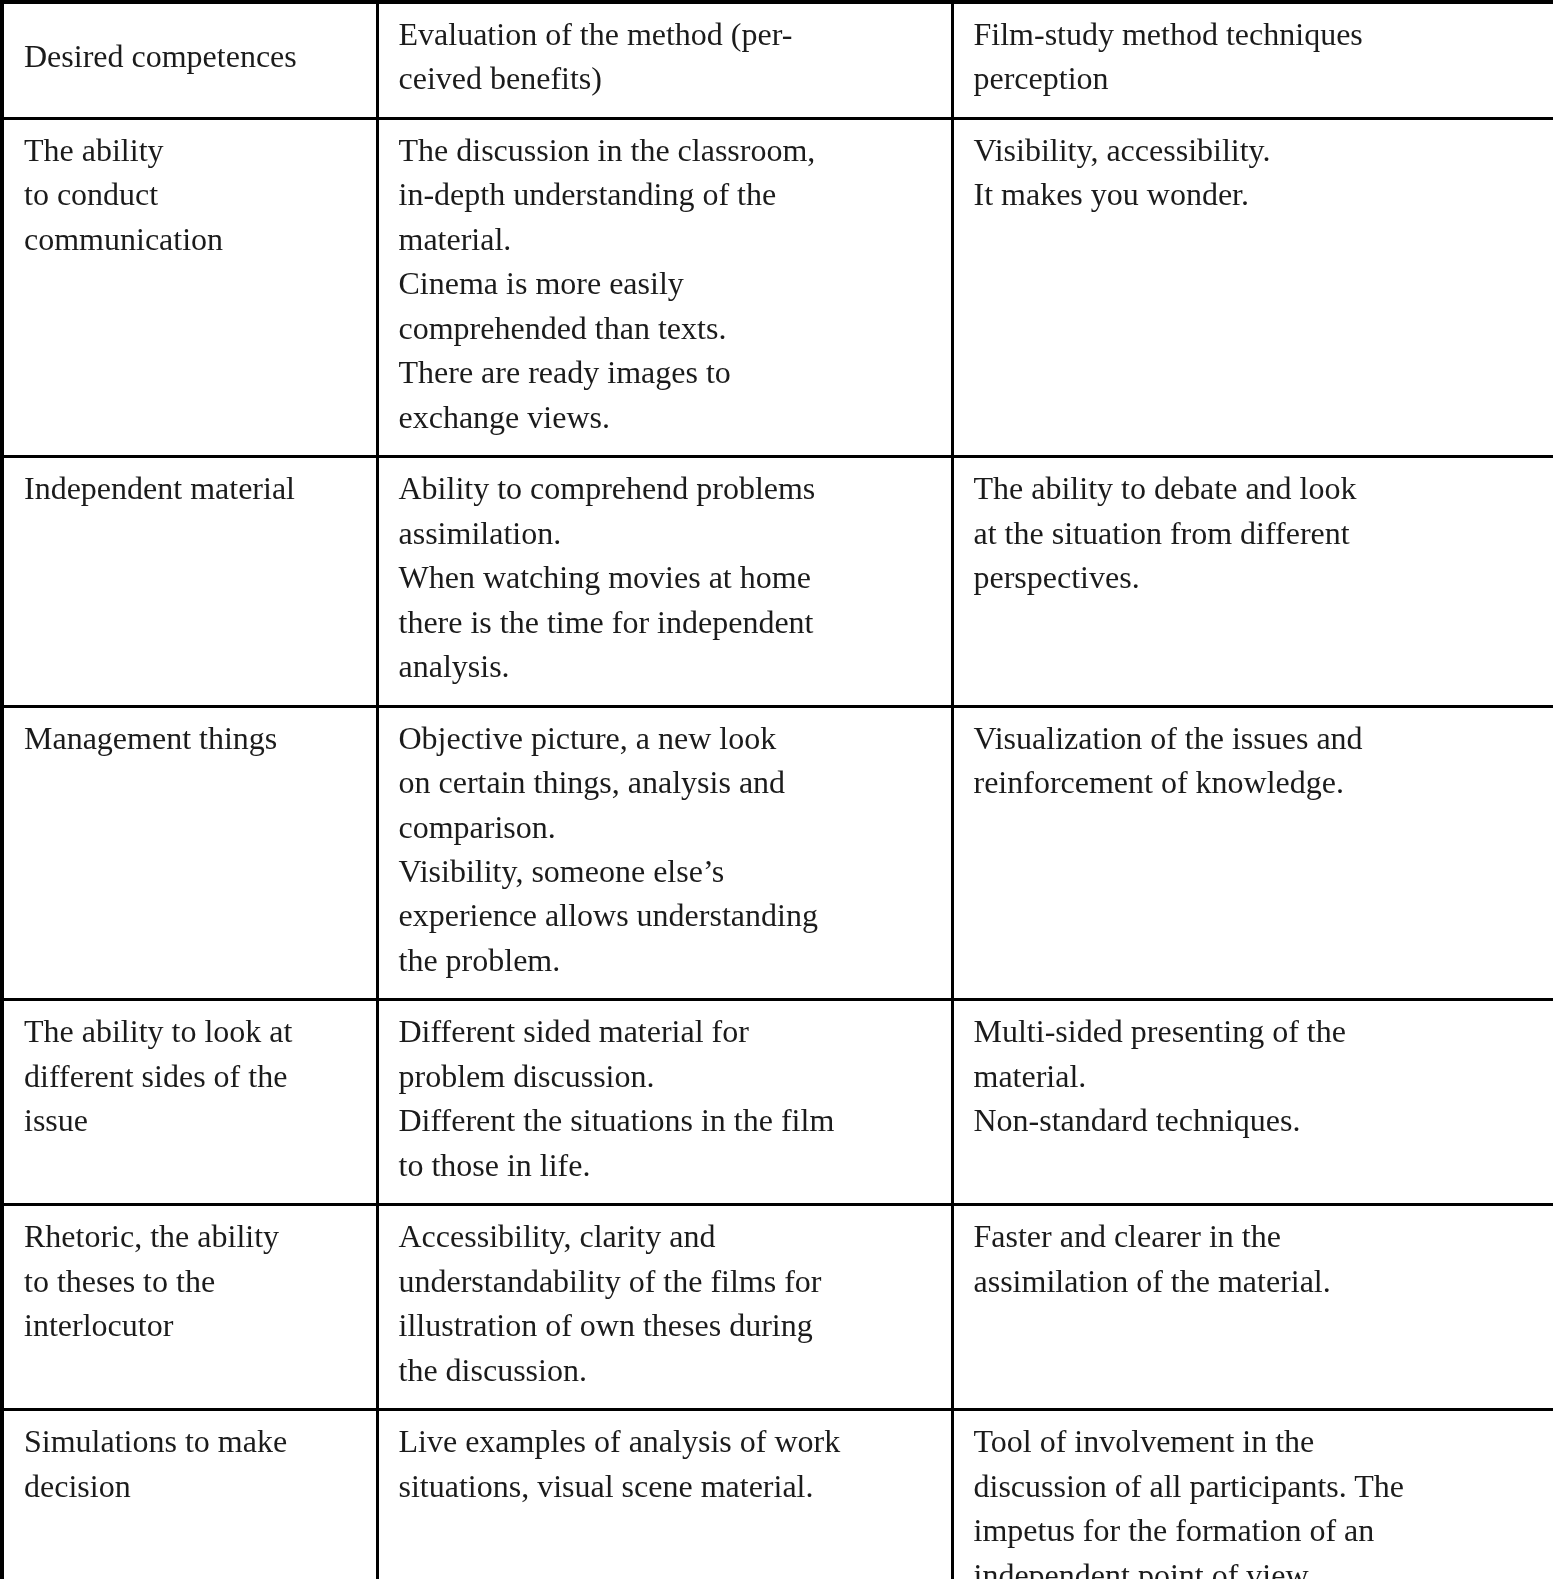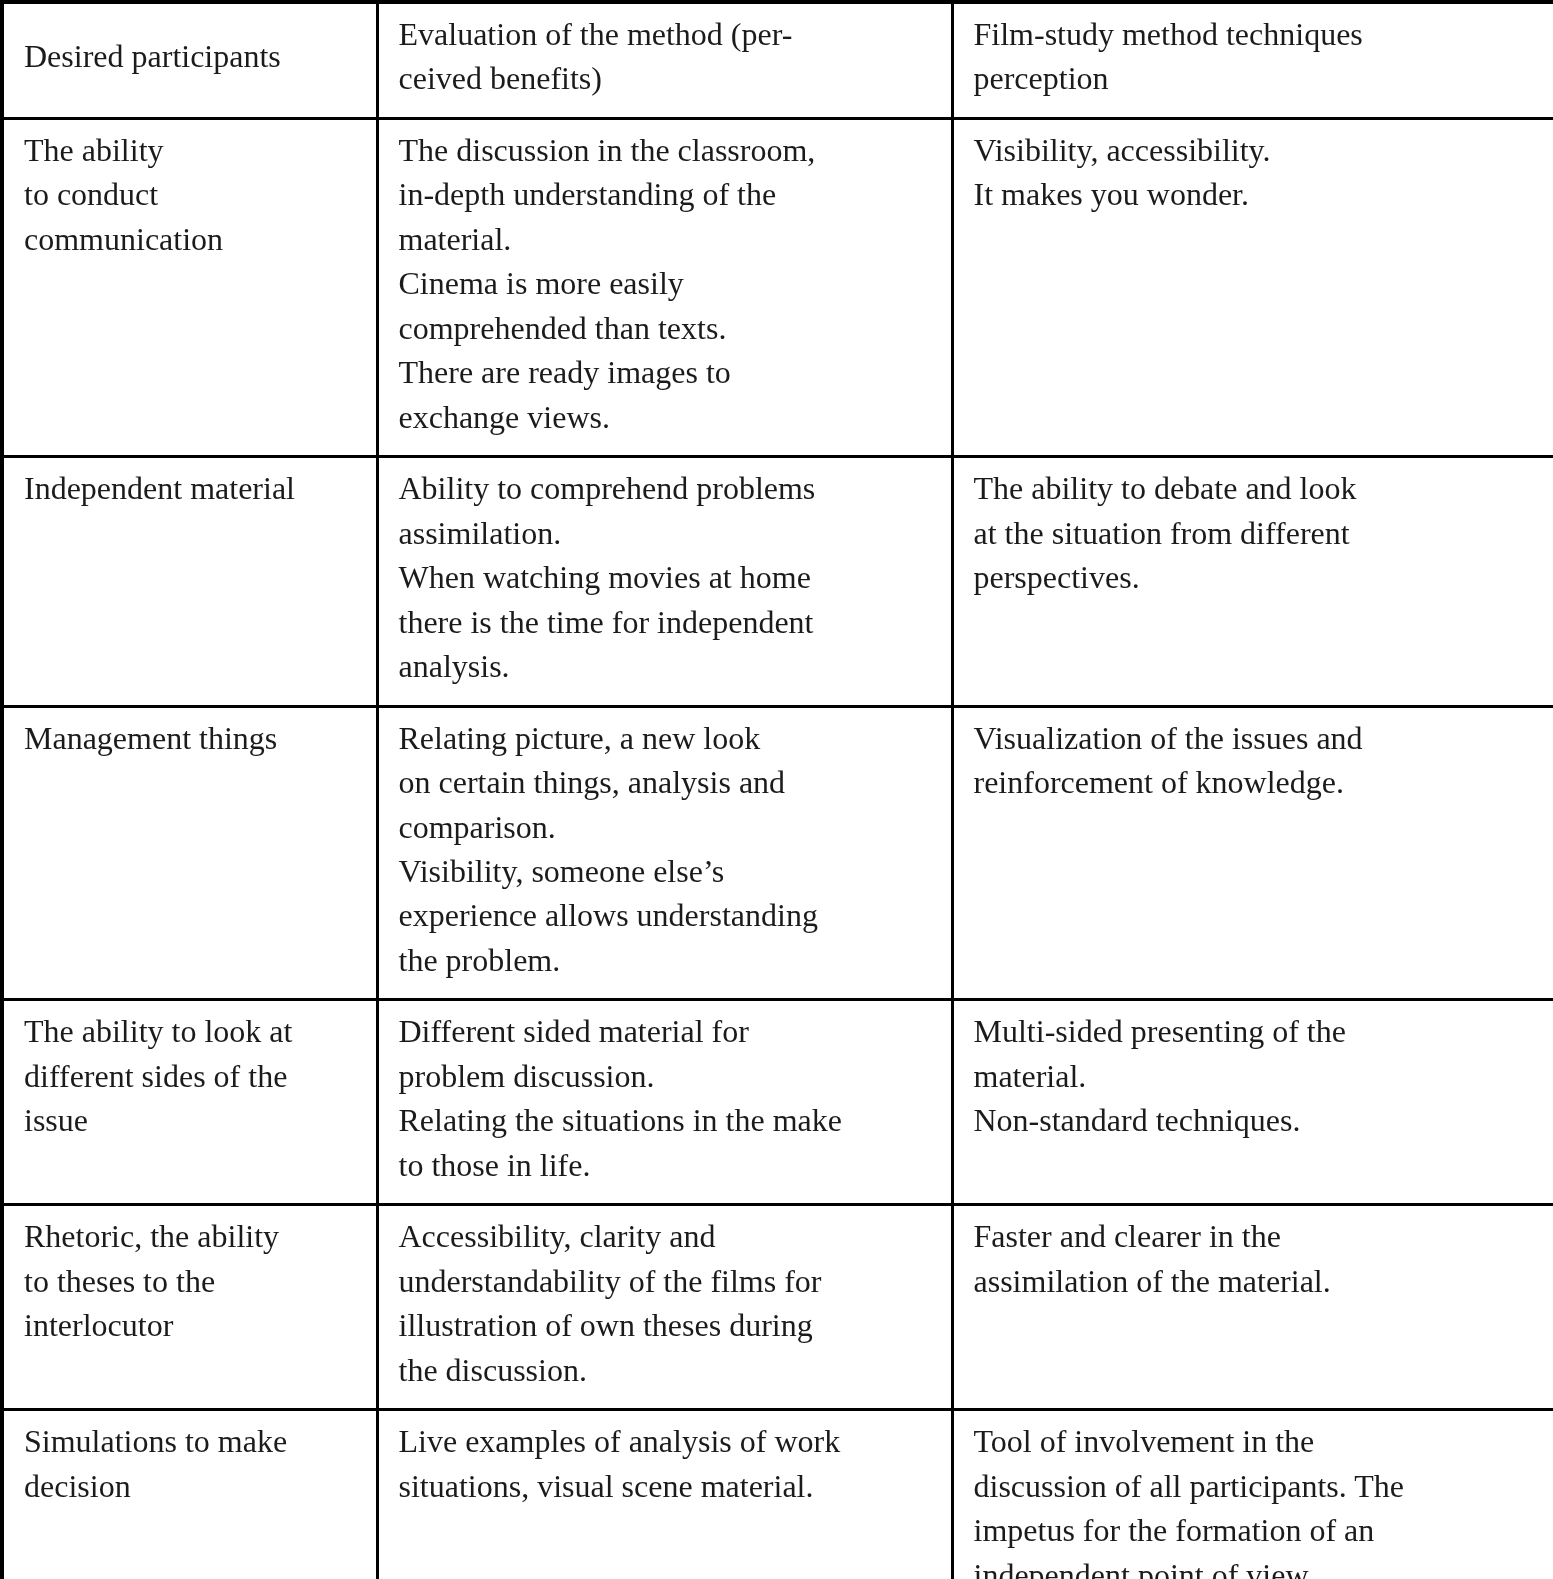--- a/index.html
+++ b/index.html
@@ -51,21 +51,21 @@
 
 <div class="page">
   <table class="competences">
     <colgroup>
       <col class="c1">
       <col class="c2">
       <col class="c3">
     </colgroup>
     <tbody>
       <tr class="header-row">
-        <td>Desired participants</td>
+        <td>Desired competences</td>
         <td>Evaluation of the method (per-
 ceived benefits)</td>
         <td>Film-study method techniques
 perception</td>
       </tr>
       <tr>
         <td>The ability
 to conduct
 communication</td>
         <td>The discussion in the classroom,
@@ -84,36 +84,36 @@
 assimilation.
 When watching movies at home
 there is the time for independent
 analysis.</td>
         <td>The ability to debate and look
 at the situation from different
 perspectives.</td>
       </tr>
       <tr>
         <td>Management things</td>
-        <td>Relating picture, a new look
+        <td>Objective picture, a new look
 on certain things, analysis and
 comparison.
 Visibility, someone else’s
 experience allows understanding
 the problem.</td>
         <td>Visualization of the issues and
 reinforcement of knowledge.</td>
       </tr>
       <tr>
         <td>The ability to look at
 different sides of the
 issue</td>
         <td>Different sided material for
 problem discussion.
-Relating the situations in the make
+Different the situations in the film
 to those in life.</td>
         <td>Multi-sided presenting of the
 material.
 Non-standard techniques.</td>
       </tr>
       <tr>
         <td>Rhetoric, the ability
 to theses to the
 interlocutor</td>
         <td>Accessibility, clarity and

